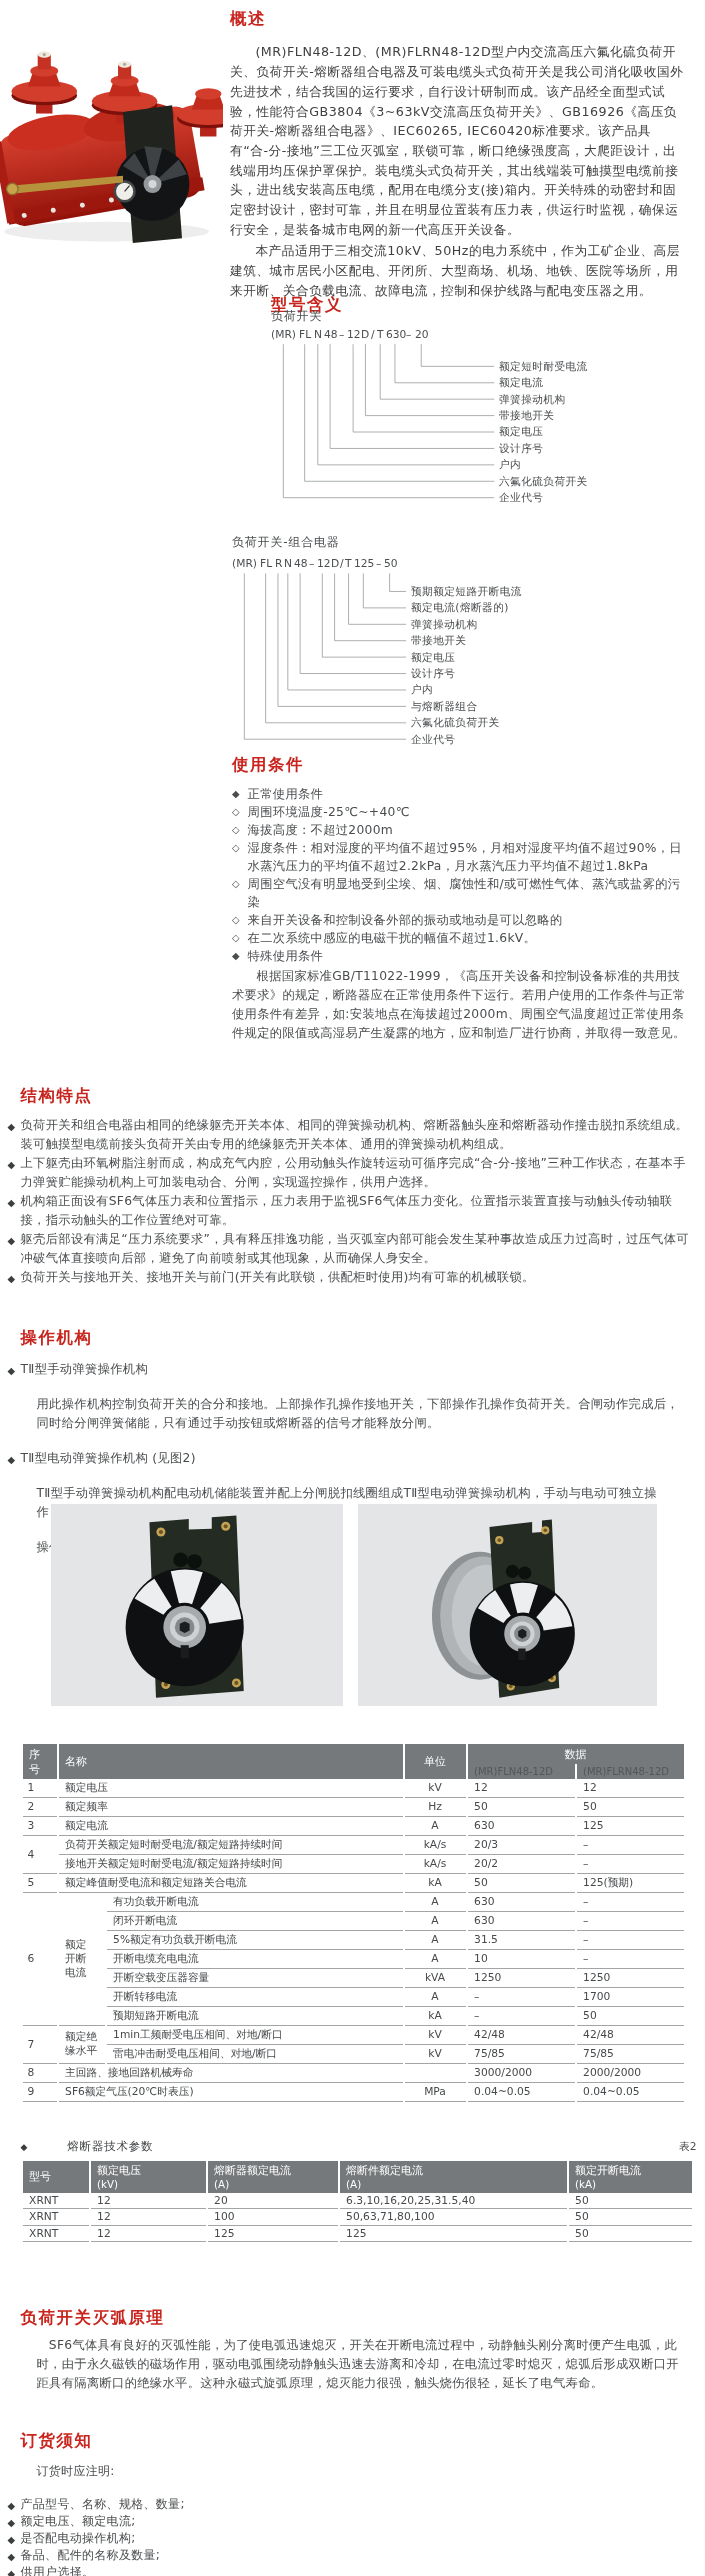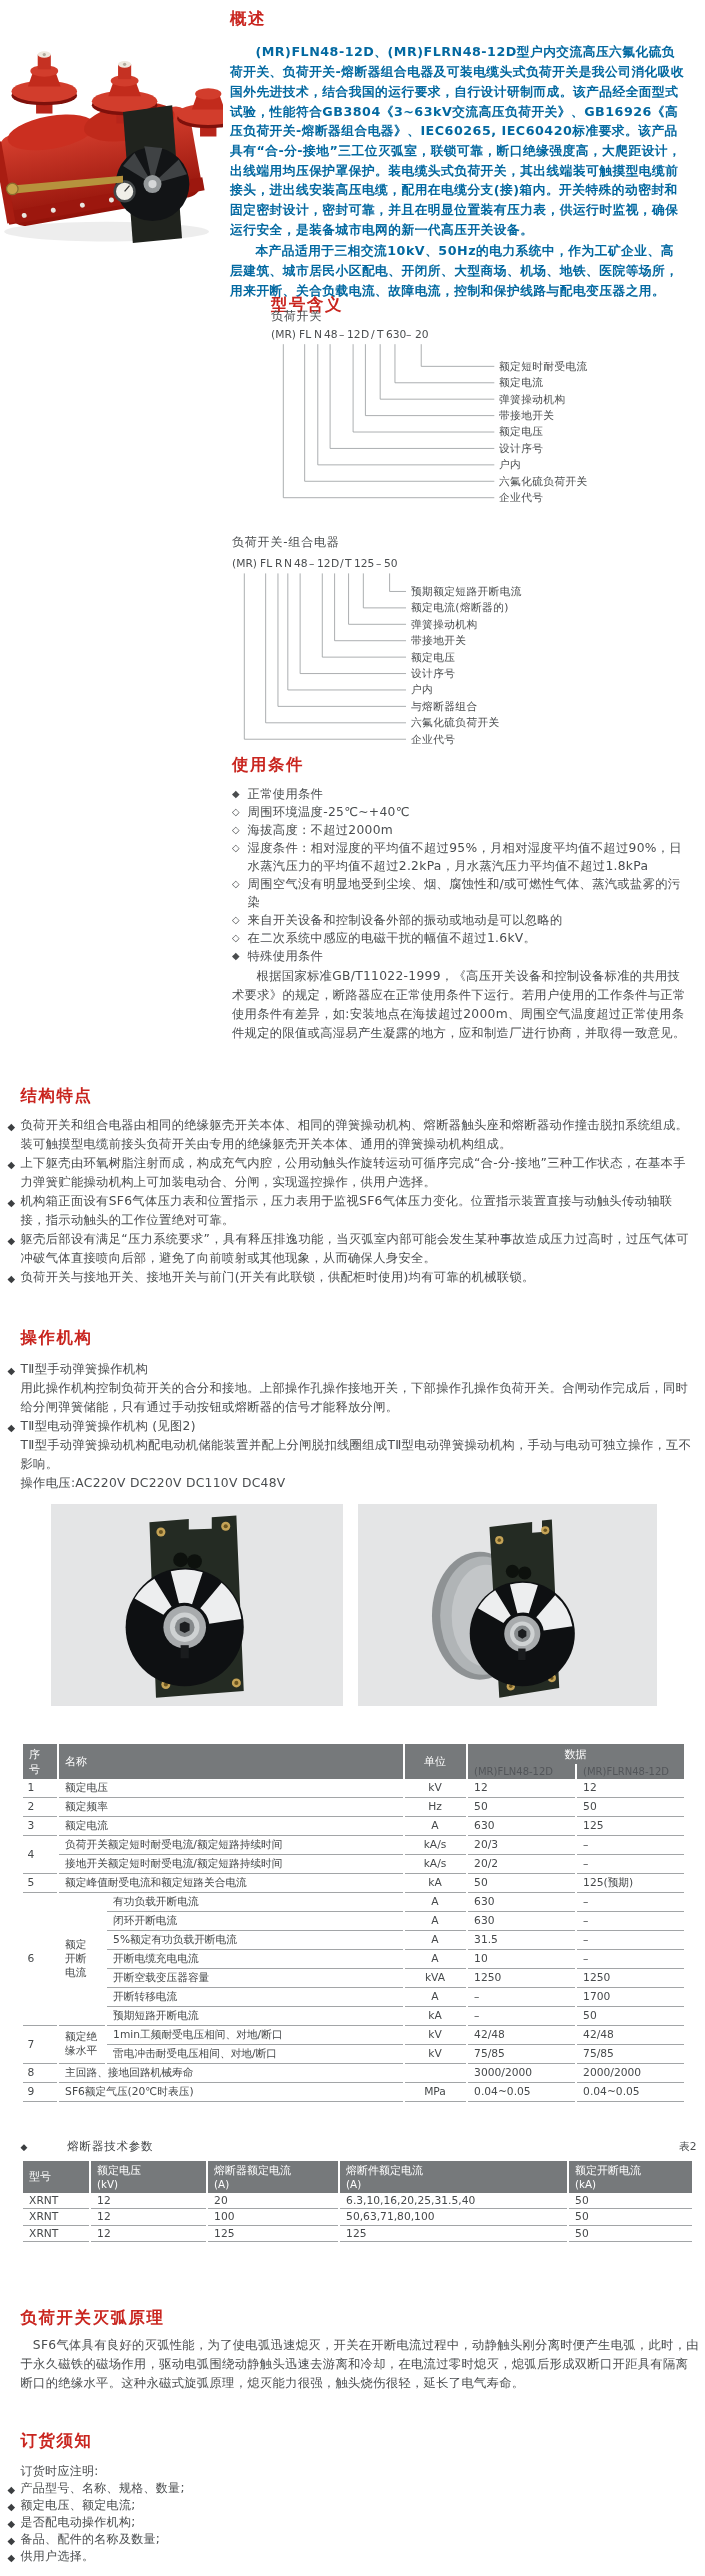--- a/index.html
+++ b/index.html
@@ -1,35 +1,35 @@
 <!DOCTYPE html>
 <html style="font-size:13px"><head>
 <meta charset="utf-8">
 <style>
   html,body{margin:0;padding:0;background:#ffffff;}
   .page{position:relative;width:706px;height:2576px;background:#fff;overflow:hidden;
         font-family:"DejaVu Sans","Liberation Sans",sans-serif;color:#474a4c;}
   .abs{position:absolute;}
   .sec-h{font-size:16.4px;font-weight:bold;color:#c9251f;letter-spacing:1.6px;line-height:21.3px;}
-  .ov-p{margin:0 0 1.6px 0;font-size:12.7px;line-height:19.7px;letter-spacing:0.5px;text-indent:2em;color:#0369a1;font-weight:bold;}
+  .ov-p{margin:0 0 1.6px 0;font-size:12.7px;line-height:19.7px;letter-spacing:0.5px;text-indent:2em;color:#404040;}
   
   .diagram{position:absolute;}
   .d-name{font-size:12px;color:#4a4d4f;letter-spacing:0.8px;}
   .d-seg{position:absolute;font-size:10.7px;color:#4a4d4f;white-space:nowrap;}
   .d-label{position:absolute;font-size:10.7px;color:#4a4d4f;white-space:nowrap;letter-spacing:0.4px;}
   .d-lines{position:absolute;left:0;top:0;}
   .d-lines polyline{fill:none;stroke:#9a9da0;stroke-width:1;}
   
   .u-item{position:relative;padding-left:15.6px;font-size:12.3px;line-height:18px;letter-spacing:0.3px;color:#4a4d4f;margin:0;}
   .u-item .mk{position:absolute;left:0;top:0;font-size:9.9px;}
   .sp-text{margin:1.6px 0 0 0;font-size:12.3px;line-height:19px;letter-spacing:0.3px;text-indent:2em;color:#4a4d4f;}
   
   .b-p{position:relative;margin:0;font-size:12.3px;line-height:19px;letter-spacing:0.3px;color:#4a4d4f;}
   .b-p .mk{position:absolute;left:-13px;top:0.8px;font-size:9.9px;color:#3c3f41;}
-  .plain{margin:0;font-size:12.3px;line-height:19px;letter-spacing:0.3px;color:#4a4d4f;}
+  .plain{margin:16px;font-size:12.3px;line-height:19px;letter-spacing:0.3px;color:#4a4d4f;}
   
   .fig{position:absolute;background:#e4e5e6;}
   
   .tbl-head-row{display:flex;justify-content:space-between;align-items:flex-end;margin-bottom:6.6px;}
   .tbl-tag{font-size:10.7px;color:#4a4d4f;}
   .sub-h{display:flex;justify-content:space-between;align-items:flex-end;margin-bottom:6.6px;}
   .sub-h .t{font-size:11.5px;font-weight:normal;color:#3b3e40;letter-spacing:0.8px;margin-left:35px;}
   .sub-h .mk{font-size:9px;margin-right:4.9px;color:#3b3e40;}
   table.dtable{border-collapse:separate;border-spacing:2.5px 0;font-size:10.7px;color:#46494b;table-layout:fixed;}
   .dtable th{background:#76797b;color:#ffffff;font-weight:normal;font-size:11px;text-align:left;padding:2.5px 6.6px;vertical-align:middle;}

